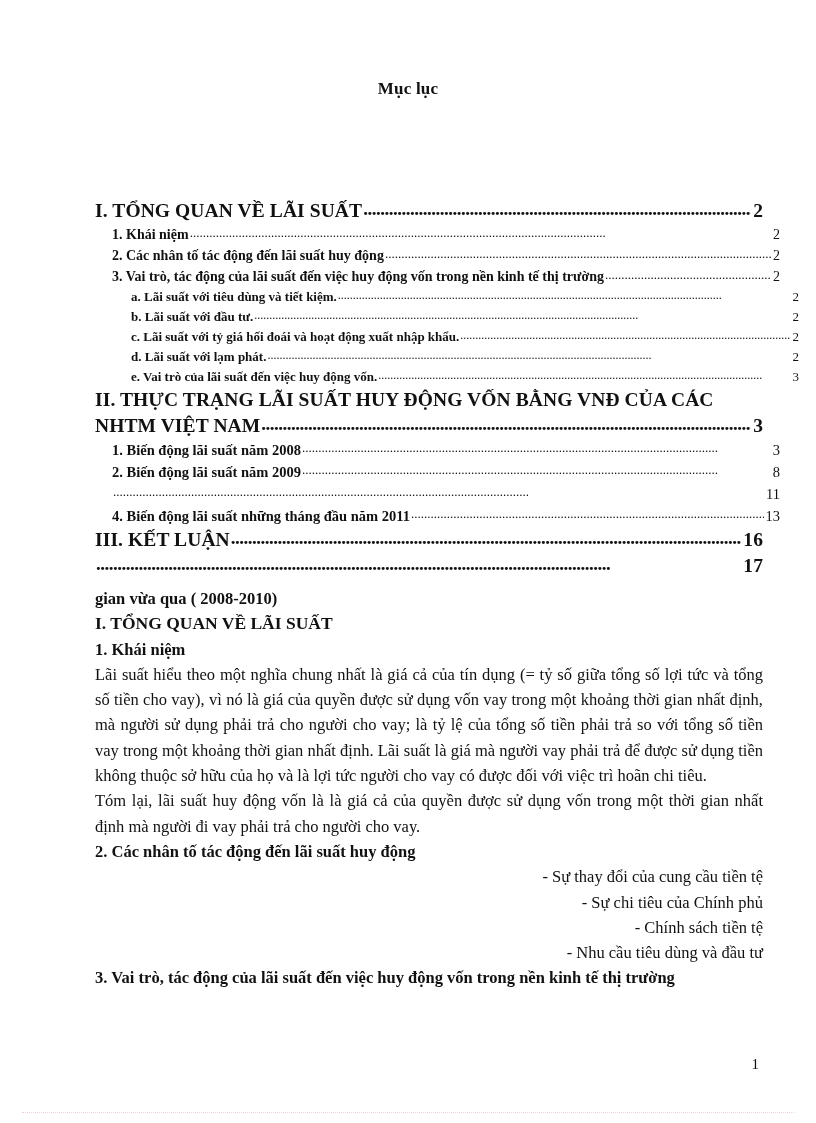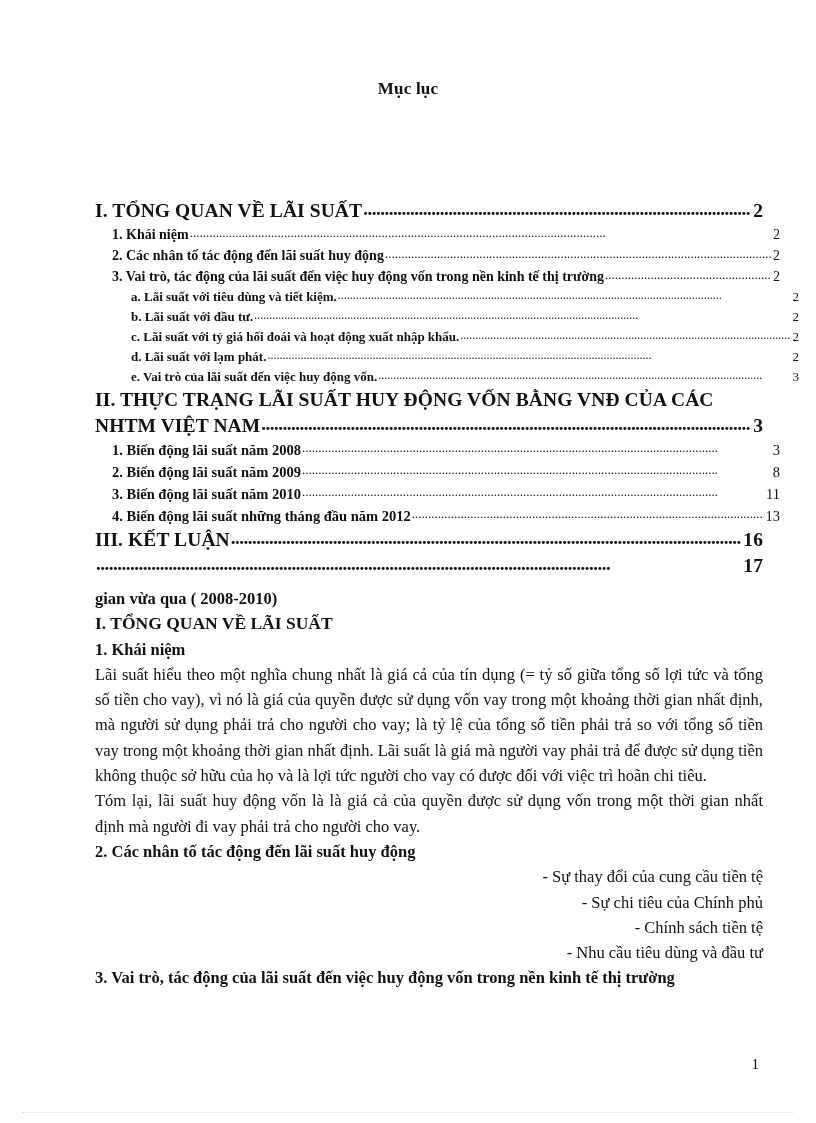--- a/index.html
+++ b/index.html
@@ -243,27 +243,26 @@
       <span class="toc-page">3</span>
     </div>
 
     <div class="toc-row lvl1b">
       <span class="toc-label">2.  Biến động lãi suất năm 2009</span>
       <span class="toc-leader">................................................................................................................................</span>
       <span class="toc-page">8</span>
     </div>
 
     <div class="toc-row lvl1b">
-      <span class="toc-label">3. Biến động lãi suất năm 2010</span>
       <span class="toc-leader">................................................................................................................................</span>
       <span class="toc-page">11</span>
     </div>
 
     <div class="toc-row lvl1b">
-      <span class="toc-label">4. Biến động lãi suất những tháng đầu năm 2012</span>
+      <span class="toc-label">4. Biến động lãi suất những tháng đầu năm 2011</span>
       <span class="toc-leader">................................................................................................................................</span>
       <span class="toc-page">13</span>
     </div>
 
     <div class="toc-row lvl0">
       <span class="toc-label">III. KẾT LUẬN</span>
       <span class="toc-leader">.........................................................................................................................</span>
       <span class="toc-page">16</span>
     </div>
 

